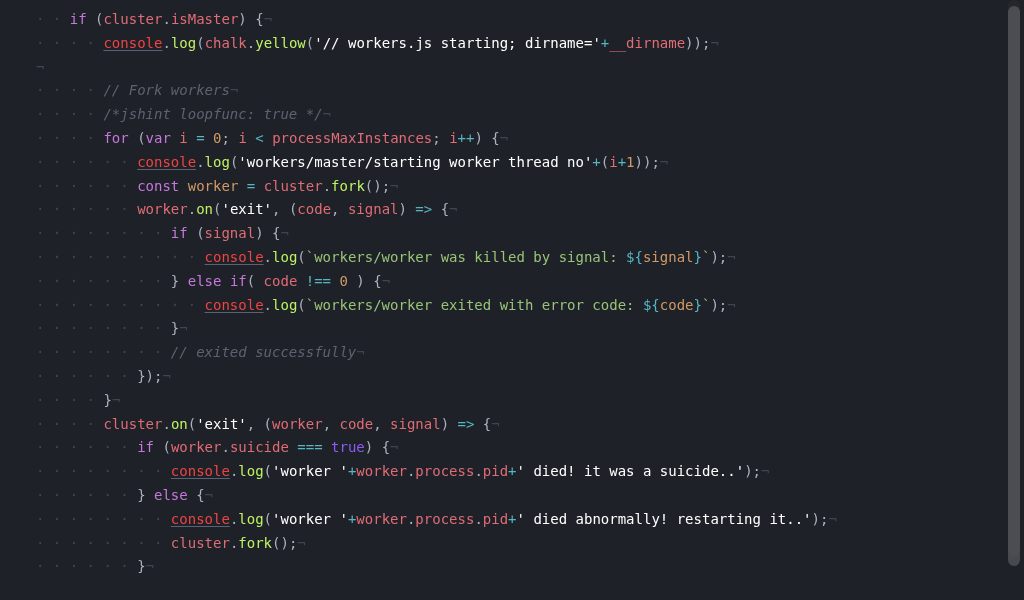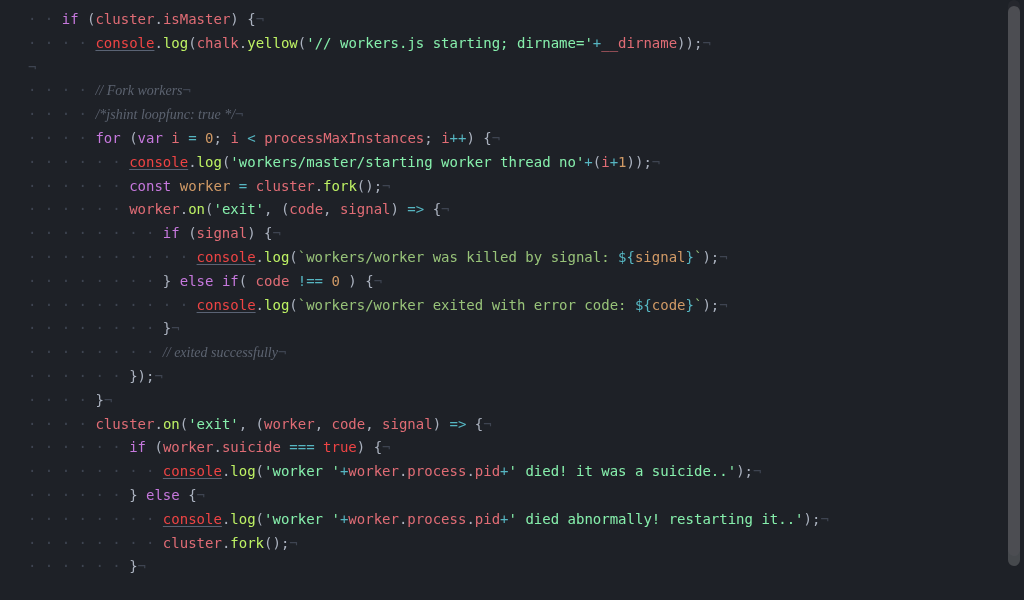--- a/index.html
+++ b/index.html
@@ -8,44 +8,44 @@
     background: #1e2127;
     font-family: "Menlo", "Consolas", "Courier New", monospace;
     font-size: 14px;
     line-height: 1.7;
     overflow: hidden;
   }
   .editor {
     position: relative;
     width: 1024px; height: 556px;
     box-sizing: border-box;
-    padding: 8px 0 0 0;
+    padding: 8px 0 0 8px;
   }
   pre.code {
     margin: 0;
     padding-left: 28px;
     white-space: pre;
     color: #abb2bf;
     letter-spacing: 0;
   }
   .line { display: block; min-height: 1.7em; }   
   .dots{ color: #3e4451; }
   .nl  { color: #3e4451; }
   .kw  { color: #c678dd; }   
   .fn  { color: #bef264; }   
   .obj { color: #ef4444; text-decoration: underline; text-decoration-color: #5a6374; text-underline-offset: 2px;}   
   .id  { color: #e06c75; }   
   .id2 { color: #d19a66; }   
-  .str { color: #86efac; }   
+  .str { color: #ffffff; }   
   .tpl { color: #98c379; }   
   .num { color: #d19a66; }   
-  .bool{ color: #ef4444; }   
+  .bool{ color: #8b5cf6; }   
   .op  { color: #56b6c2; }   
   .pun { color: #abb2bf; }   
-  .cmt { color: #5c6370; font-style: italic; font-family: Liberation Serif, serif; }
+  .cmt { color: #5c6370; font-style: italic; }
   .embed { color: #d19a66; } 
   .ebrace{ color: #56b6c2; } 
   .scrollbar {
     position: absolute;
     right: 4px; top: 0;
     width: 12px; height: 100%;
     background: rgba(255,255,255,0.03);
     border-radius: 6px;
   }
   .scrollthumb {

